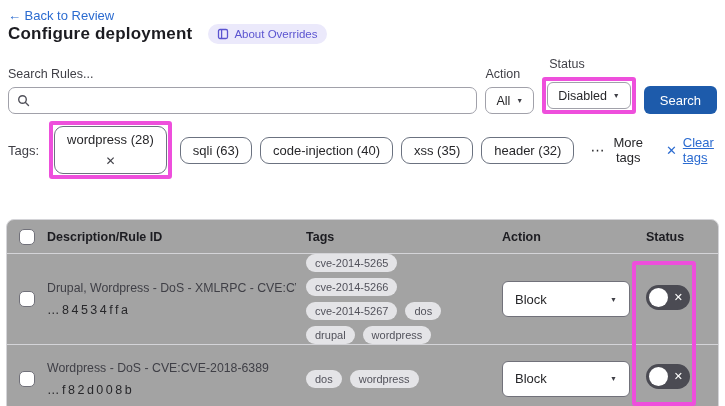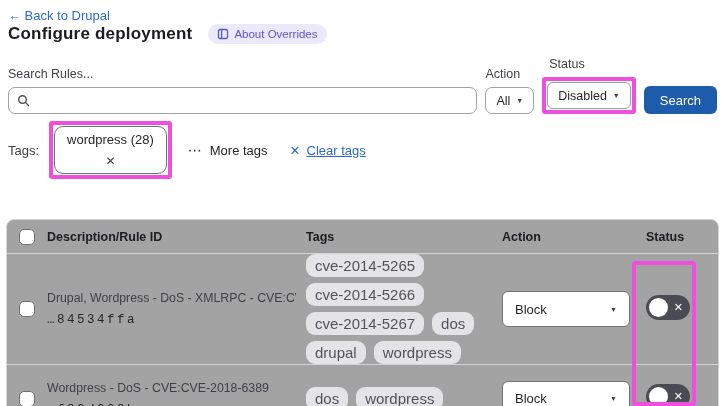--- a/index.html
+++ b/index.html
@@ -54,42 +54,42 @@
   .row-1 { min-height:86px; }
   .row-2 { min-height:67px; }
   .col-check { width:40px; display:flex; justify-content:center; align-items:center; }
   .col-desc { width:255px; padding-right:6px; }
   .col-tags { width:200px; padding-left:4px; padding-right:10px; }
   .col-action { width:140px; }
   .col-status { flex:1; padding-left:4px; }
   .th { font-size:12.5px; font-weight:bold; color:#1c1c21; }
   .checkbox { width:16px; height:16px; border:1.5px solid #71717a; border-radius:5px; background:#fff; cursor:pointer; }
   .rule-desc { font-size:12.3px; color:#3f3f46; white-space:nowrap; overflow:hidden; }
-  .rule-id { font-family:Liberation Mono, monospace; font-size:12.5px; color:#27272a;
+  .rule-id { font-family:Liberation Sans, sans-serif; font-size:12.5px; color:#27272a;
              letter-spacing:2.5px; margin-top:8px; }
   .pill-list { display:flex; flex-wrap:wrap; gap:6px 8px; }
-  .pill { background:#e4e4e7; color:#52525b; font-size:15px; padding:3px 9px; border-radius:9px; white-space:nowrap; }
+  .pill { background:#e4e4e7; color:#52525b; font-size:11px; padding:3px 9px; border-radius:9px; white-space:nowrap; }
   .action-select { width:128px; height:36px; background:#fff; border:1px solid #71717a; border-radius:6px;
                    display:flex; align-items:center; justify-content:space-between; padding:0 12px;
                    font-size:13px; color:#27272a; cursor:pointer; font-family:inherit; }
   .toggle { position:relative; width:44px; height:25px; background:#4b4b53; border-radius:13px;
             display:inline-flex; align-items:center; cursor:pointer; }
   .toggle .knob { position:absolute; left:3px; width:19px; height:19px; background:#fff; border-radius:50%; }
   .toggle .toggle-x { position:absolute; right:7px; color:#fff; font-size:11px; line-height:1; }
 
   
   .status-annotation { position:absolute; left:625px; top:41px; width:64px; height:145px;
                        border:4px solid #ee4fdc; border-radius:3px; pointer-events:none; }
 </style>
 </head>
 <body>
 
 <div class="page">
 
-  <a class="back-link">← Back to Drupal</a>
+  <a class="back-link">← Back to Review</a>
 
   <div class="title-row">
     <span class="page-title">Configure deployment</span>
     <span class="about-badge">
       <svg width="12" height="12" viewBox="0 0 12 12" fill="none">
         <rect x="1.5" y="1.5" width="9" height="9" rx="1.5" stroke="#5b54d0" stroke-width="1.3"></rect>
         <line x1="4.6" y1="1.5" x2="4.6" y2="10.5" stroke="#5b54d0" stroke-width="1.3"></line>
       </svg>
       <span>About Overrides</span>
     </span>
@@ -127,20 +127,26 @@
   </div>
 
   <div class="tags-row">
     <span class="tags-label">Tags:</span>
     <span class="pink-wrap">
       <button class="chip">
         <span>wordpress (28)</span>
         <span class="x-icon">✕</span>
       </button>
     </span>
+    <span style="display:inline-flex;gap:8px;">
+        <button class="chip">sqli (63)</button>
+        <button class="chip">code-injection (40)</button>
+        <button class="chip">xss (35)</button>
+        <button class="chip">header (32)</button>
+      </span>
     <button class="more-tags">
       <span class="dots">⋯</span>
       <span>More tags</span>
     </button>
     <a class="clear-tags">
       <span>✕</span>
       <span class="label">Clear tags</span>
     </a>
   </div>
 

